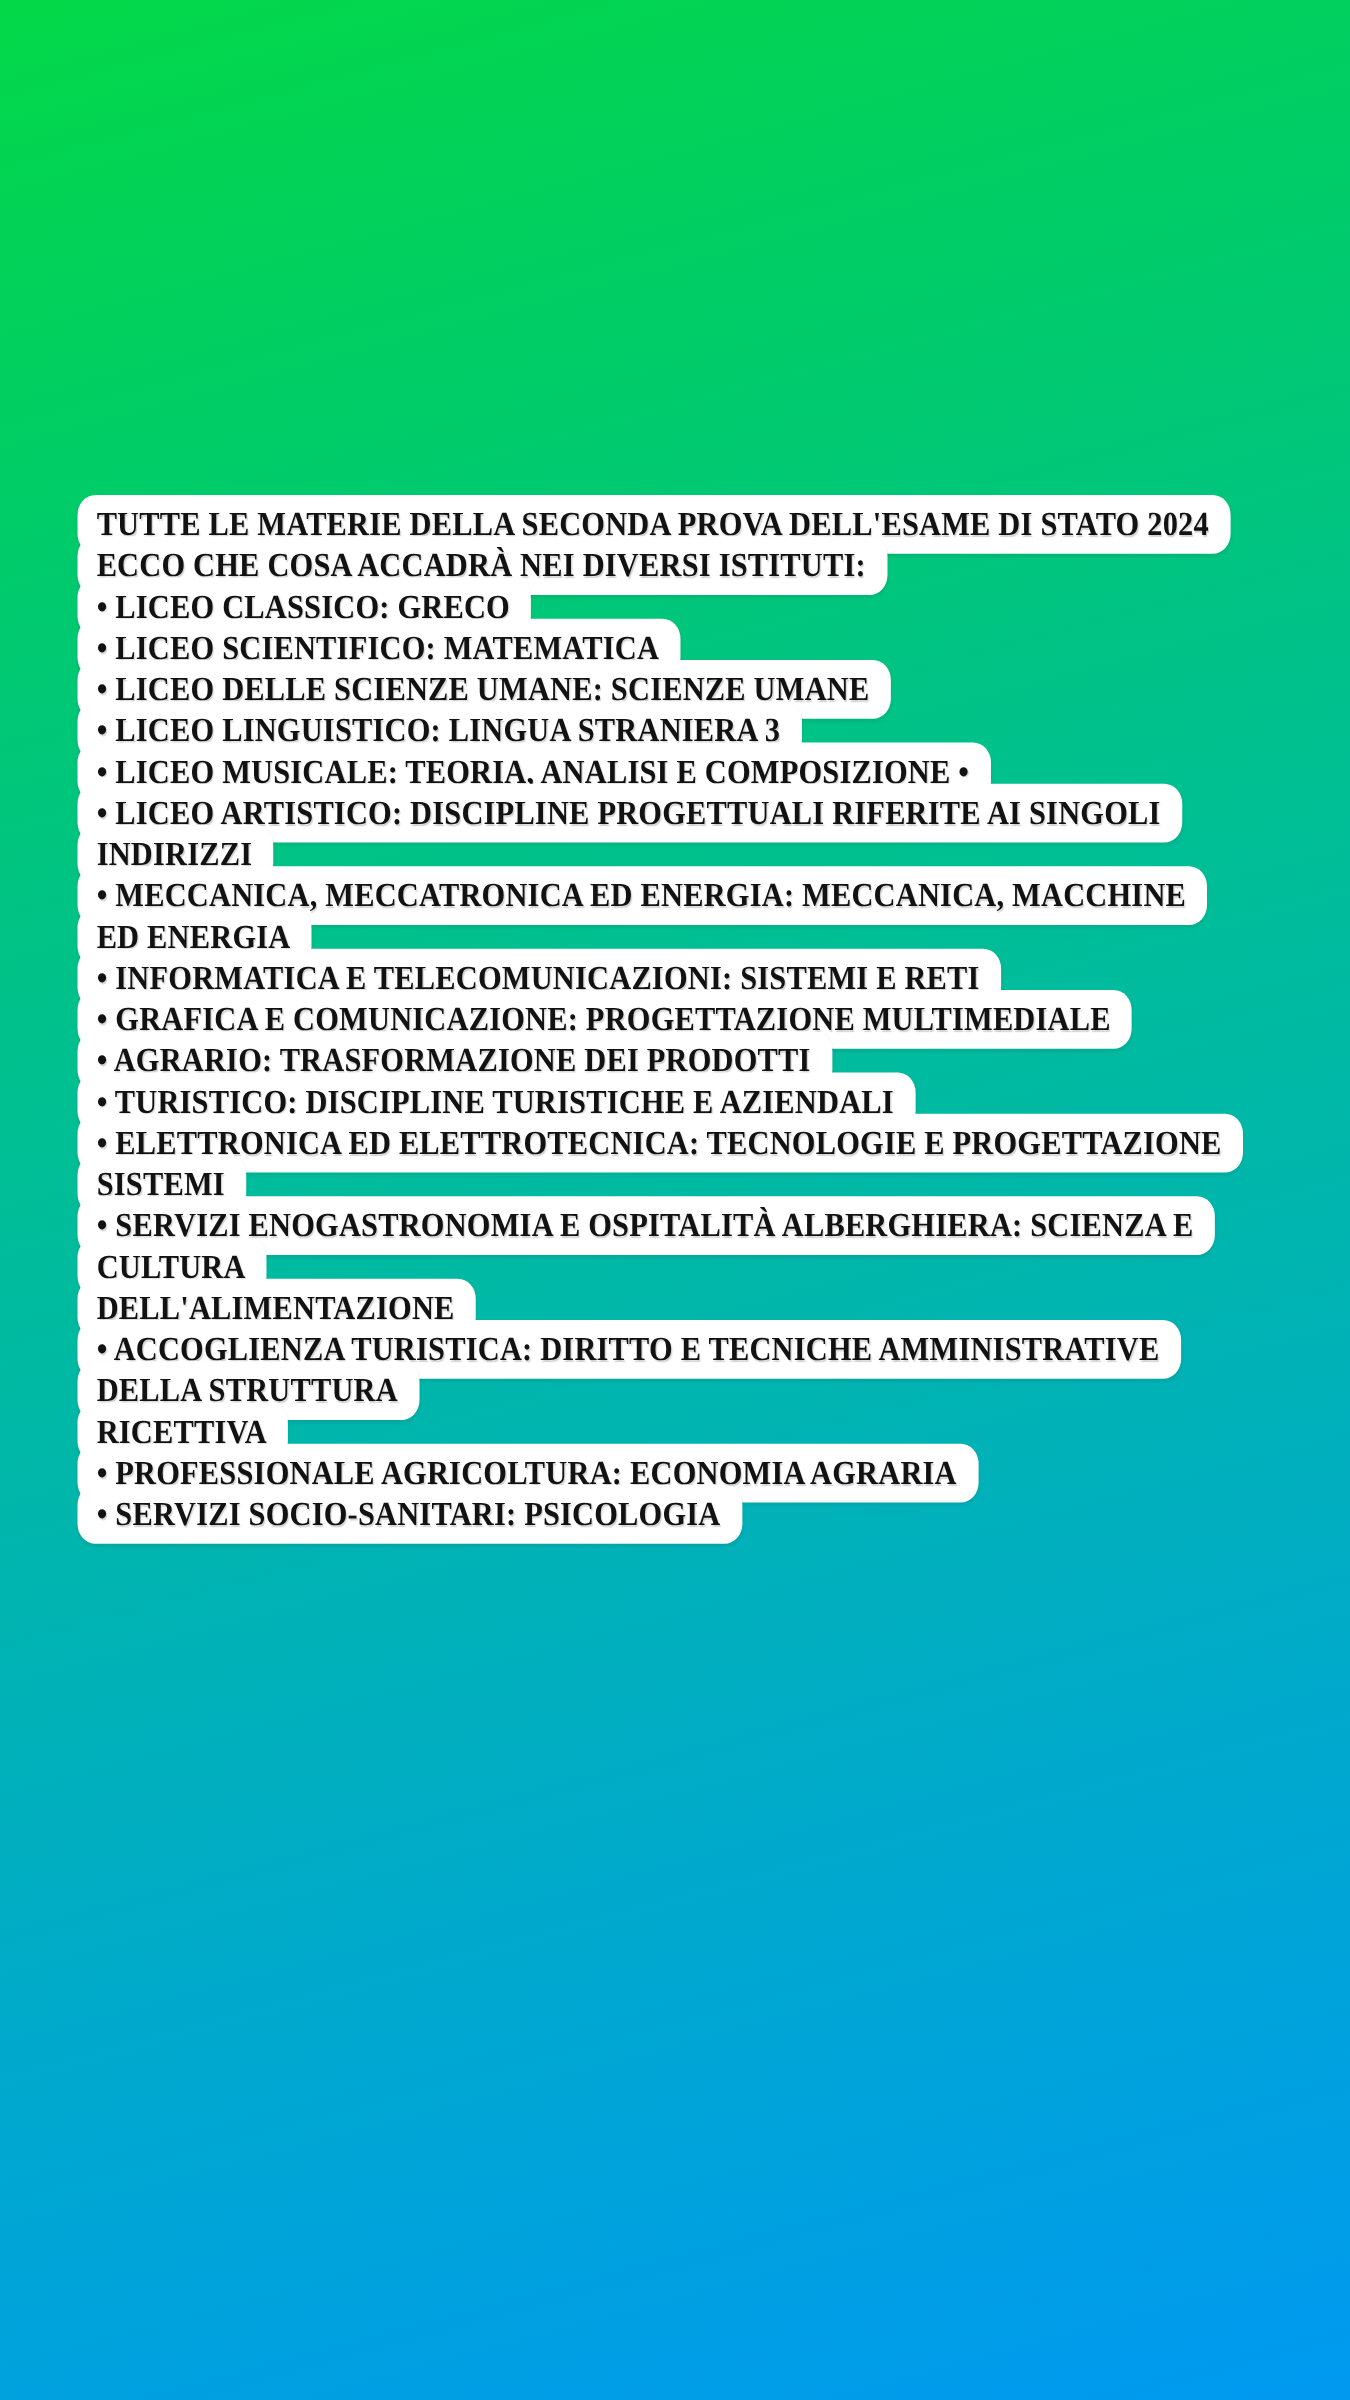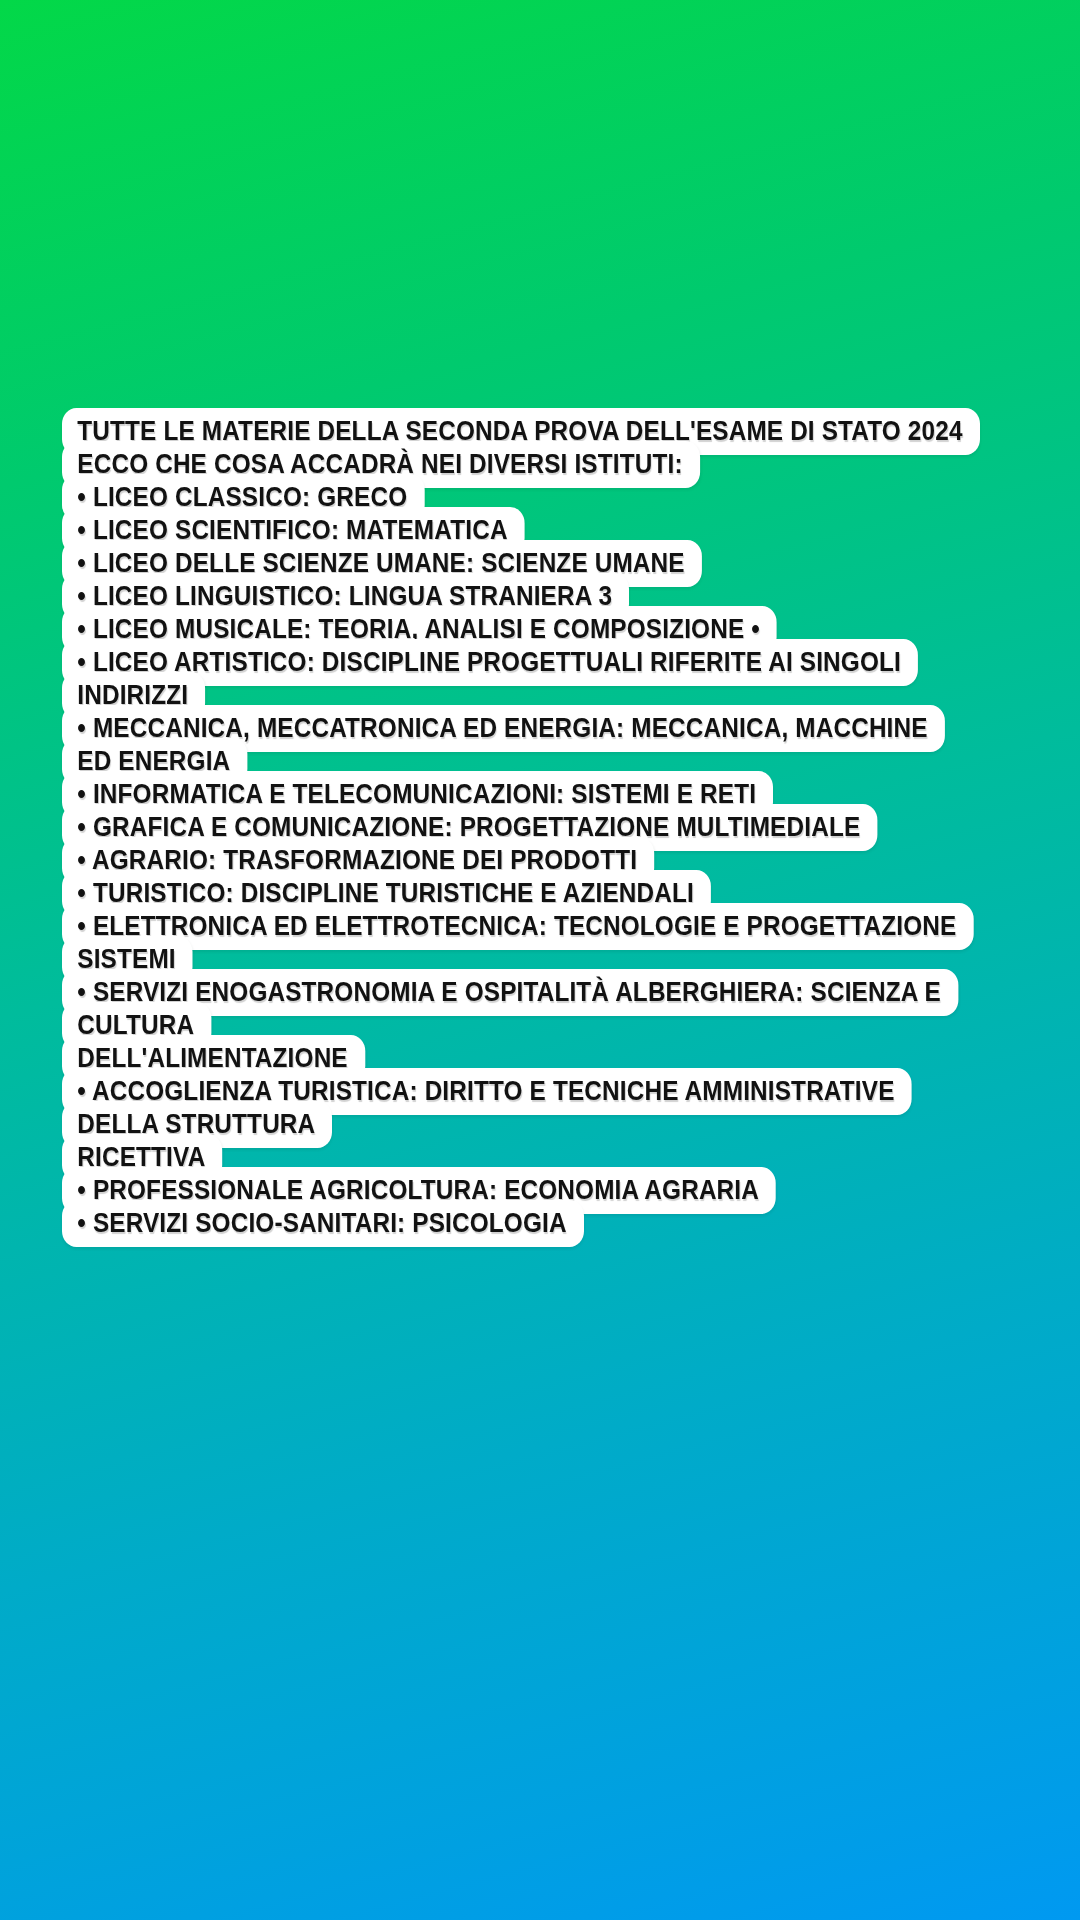--- a/index.html
+++ b/index.html
@@ -19,22 +19,23 @@
       var(--g-br, #0099f1) 100%);
     font-family: "Liberation Sans", "DejaVu Sans", sans-serif;
   }
   .story-canvas {
     position: absolute;
     inset: 0;
   }
   .text-block {
     position: absolute;
     left: 62px;
-    top: 408px;
+    top: 396px;
     width: 1000px;
+    font-family: Liberation Serif, serif;
   }
   .hl-line {
     display: block;
     width: max-content;
     max-width: 1130px;
     background: var(--hl-bg, #ffffff);
     color: var(--txt, #121212);
     font-weight: 700;
     font-size: 27px;
     line-height: 33px;

